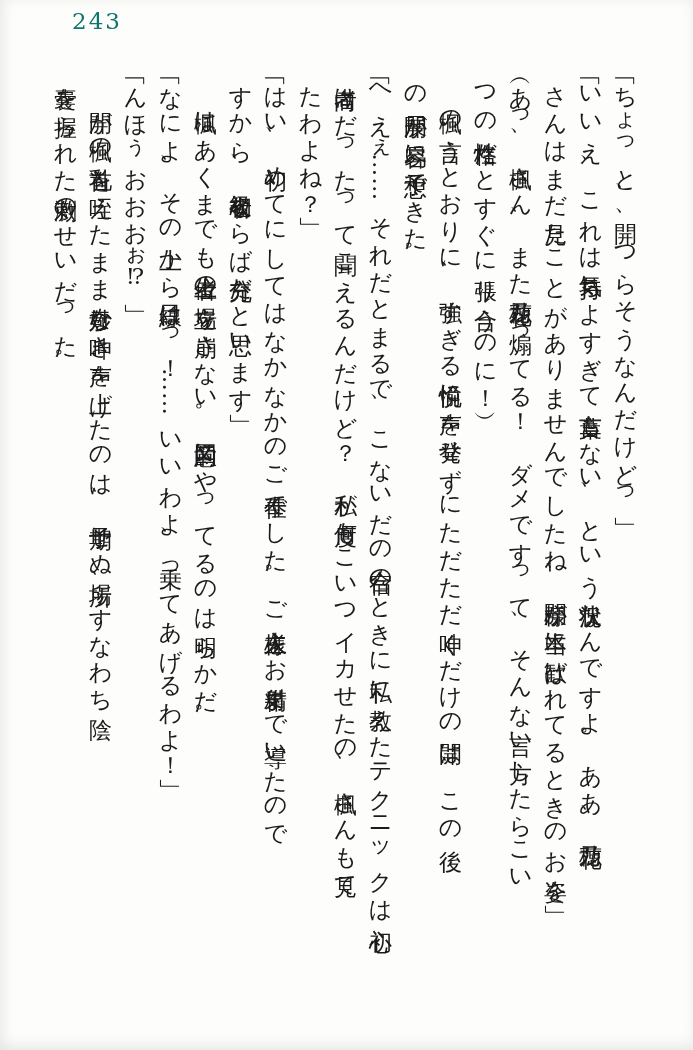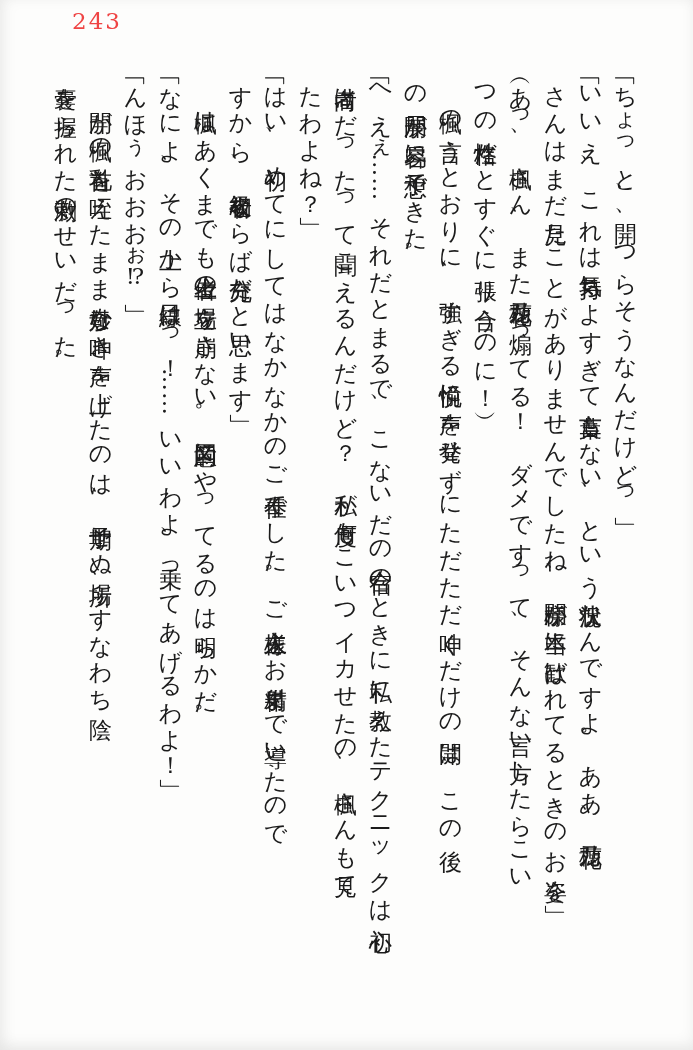--- a/index.html
+++ b/index.html
@@ -19,21 +19,21 @@
     background: #fdfdfc;
     overflow: hidden;
     box-shadow: inset 0 -6px 14px rgba(0,0,0,0.06), inset 6px 0 14px rgba(0,0,0,0.04);
   }
   .page-number {
     position: absolute;
     top: 8px;
     left: 72px;
     font-size: 23px;
     letter-spacing: 2px;
-    color: #ef4444;
+    color: #0f766e;
   }
   .text-block {
     position: absolute;
     top: 70px;
     right: 50px;
     height: 930px;
     writing-mode: vertical-rl;
     text-orientation: mixed;
     font-size: 23px;
     line-height: 35px;

